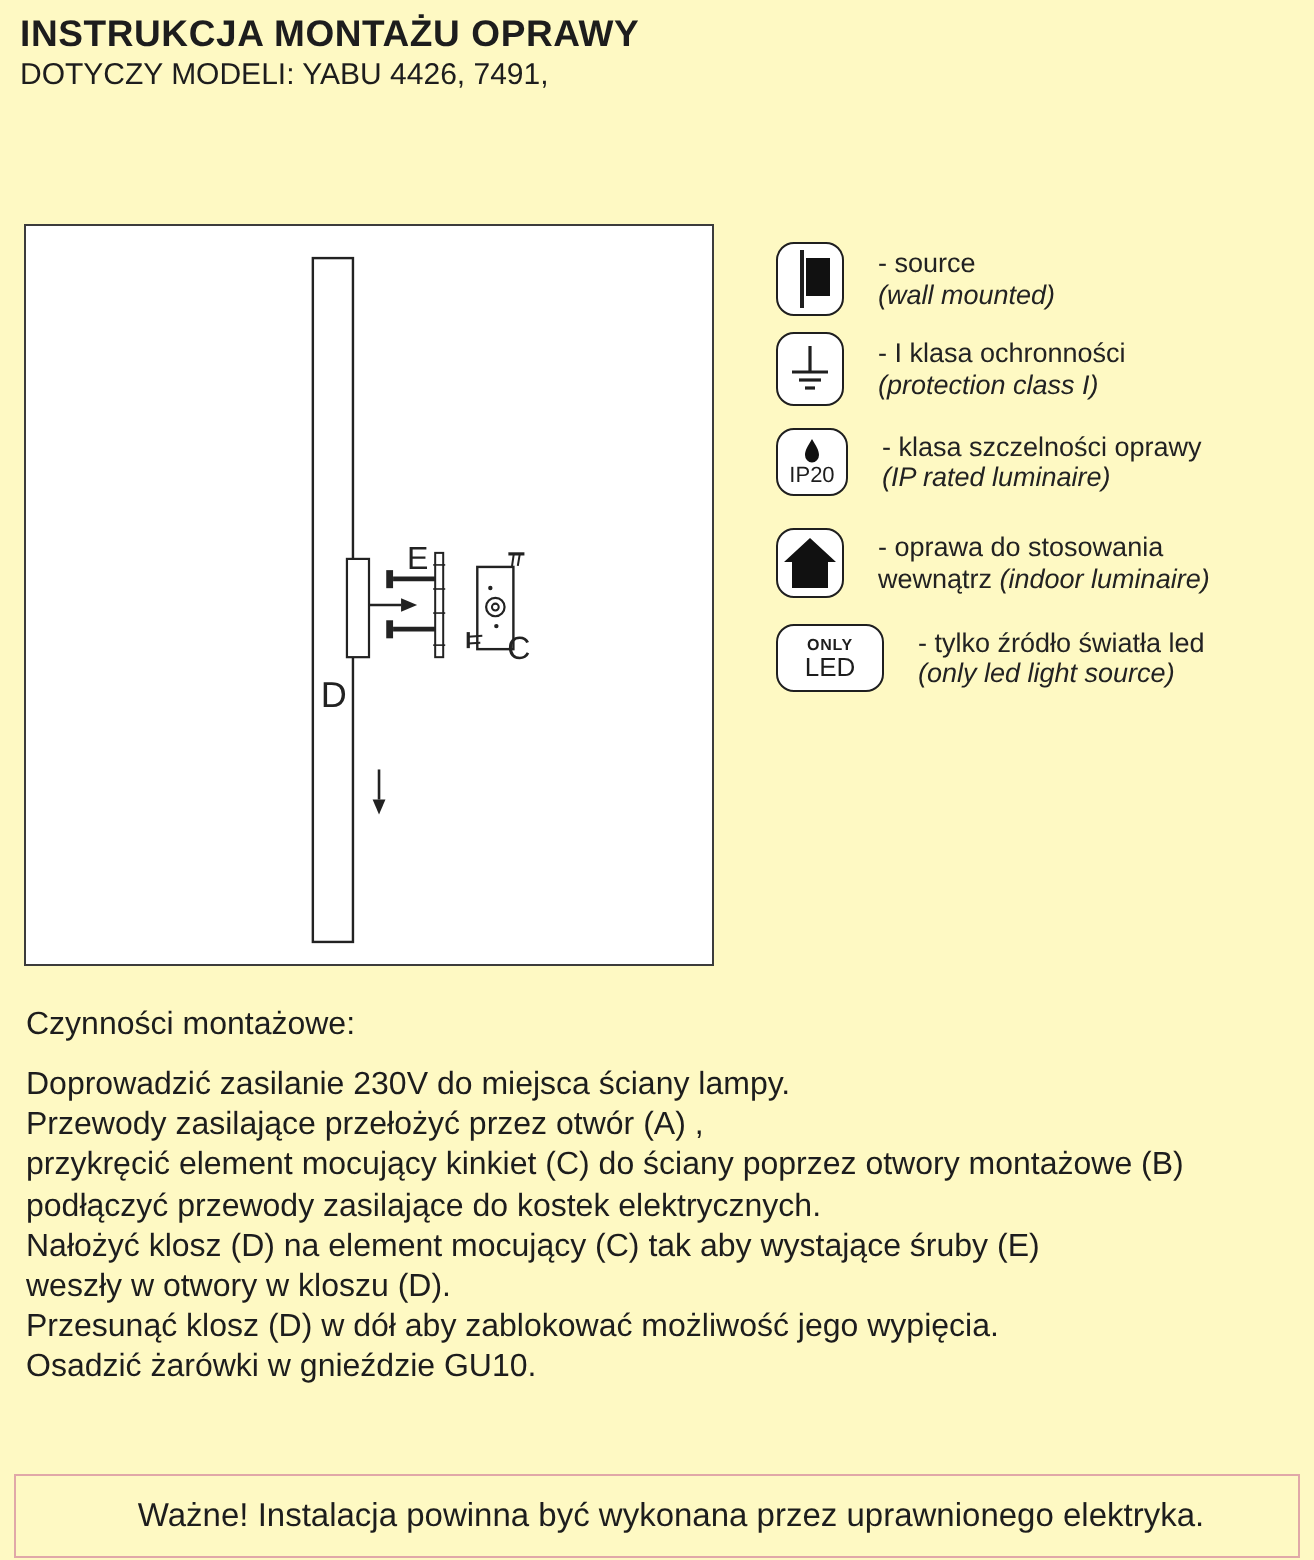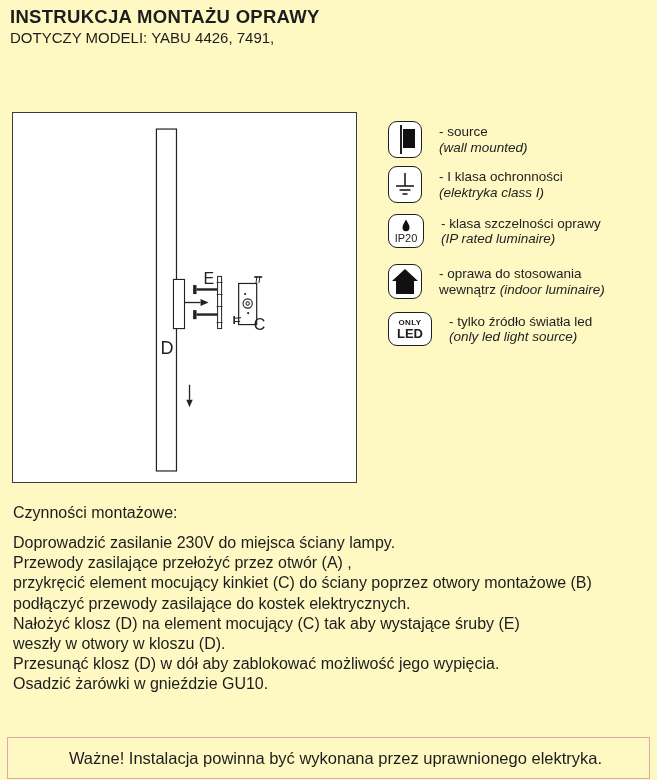--- a/index.html
+++ b/index.html
@@ -24,21 +24,21 @@
               align-items:center; justify-content:center; }
   .icon-text { margin-left:17px; font-size:13.5px; line-height:15.5px; color:#222; }
   .it { font-style:italic; }
 
   
   .wall-line { position:absolute; left:11px; top:3px; bottom:3px; width:1.6px; background:#1f1f1f; }
   .wall-lamp { position:absolute; left:13.5px; top:7px; width:12px; height:19px; background:#111; }
 
   
   .only { font-size:8px; font-weight:bold; letter-spacing:.4px; line-height:9px; }
-  .led  { font-size:13px; font-weight:bold; line-height:13px; }
+  .led  { font-size:13px; font-weight:normal; line-height:13px; }
   
   .ip   { font-size:11px; font-weight:normal; line-height:10px; margin-top:1px; }
 
   
   .steps-heading { position:absolute; left:13px; top:504px; font-size:16px; }
   .steps { position:absolute; left:13px; top:533px; font-size:16px; line-height:20.2px; white-space:nowrap; }
 
   
   .warning { position:absolute; left:7px; top:737px; width:643px; height:42px;
              box-sizing:border-box; border:1px solid #e0a8a8;
@@ -125,21 +125,21 @@
         <g stroke="#1f1f1f" stroke-width="1.6" fill="none">
           <line x1="15" y1="5" x2="15" y2="18"></line>
           <line x1="6" y1="18" x2="24" y2="18"></line>
           <line x1="9.5" y1="22" x2="20.5" y2="22"></line>
           <line x1="12.5" y1="26" x2="17.5" y2="26"></line>
         </g>
       </svg>
     </div>
     <div class="icon-text">
       <div>- I klasa ochronności</div>
-      <div class="it">(elektryka class I)</div>
+      <div class="it">(protection class I)</div>
     </div>
   </div>
 
   <div class="icon-row" style="top:214px">
     <div class="icon-box" style="width:36px;height:34px">
       <svg width="16" height="13" viewBox="0 0 16 13">
         <path d="M8 0.5 C6 4, 4.5 6, 4.5 8.5 A3.5 3.7 0 0 0 11.5 8.5 C11.5 6, 10 4, 8 0.5 Z" fill="#111"></path>
       </svg>
       <div class="ip">IP20</div>
     </div>
@@ -155,21 +155,21 @@
         <polygon points="15,1 28,13 24,13 24,26 6,26 6,13 2,13" fill="#111"></polygon>
       </svg>
     </div>
     <div class="icon-text">
       <div>- oprawa do stosowania</div>
       <div><span>wewnątrz </span><span class="it">(indoor luminaire)</span></div>
     </div>
   </div>
 
   <div class="icon-row" style="top:312px">
-    <div class="icon-box" style="width:44px;height:34px">
+    <div class="icon-box" style="width:54px;height:34px">
       <div class="only">ONLY</div>
       <div class="led">LED</div>
     </div>
     <div class="icon-text">
       <div>- tylko źródło światła led</div>
       <div class="it">(only led light source)</div>
     </div>
   </div>
 
   <div class="steps-heading">Czynności montażowe:</div>

